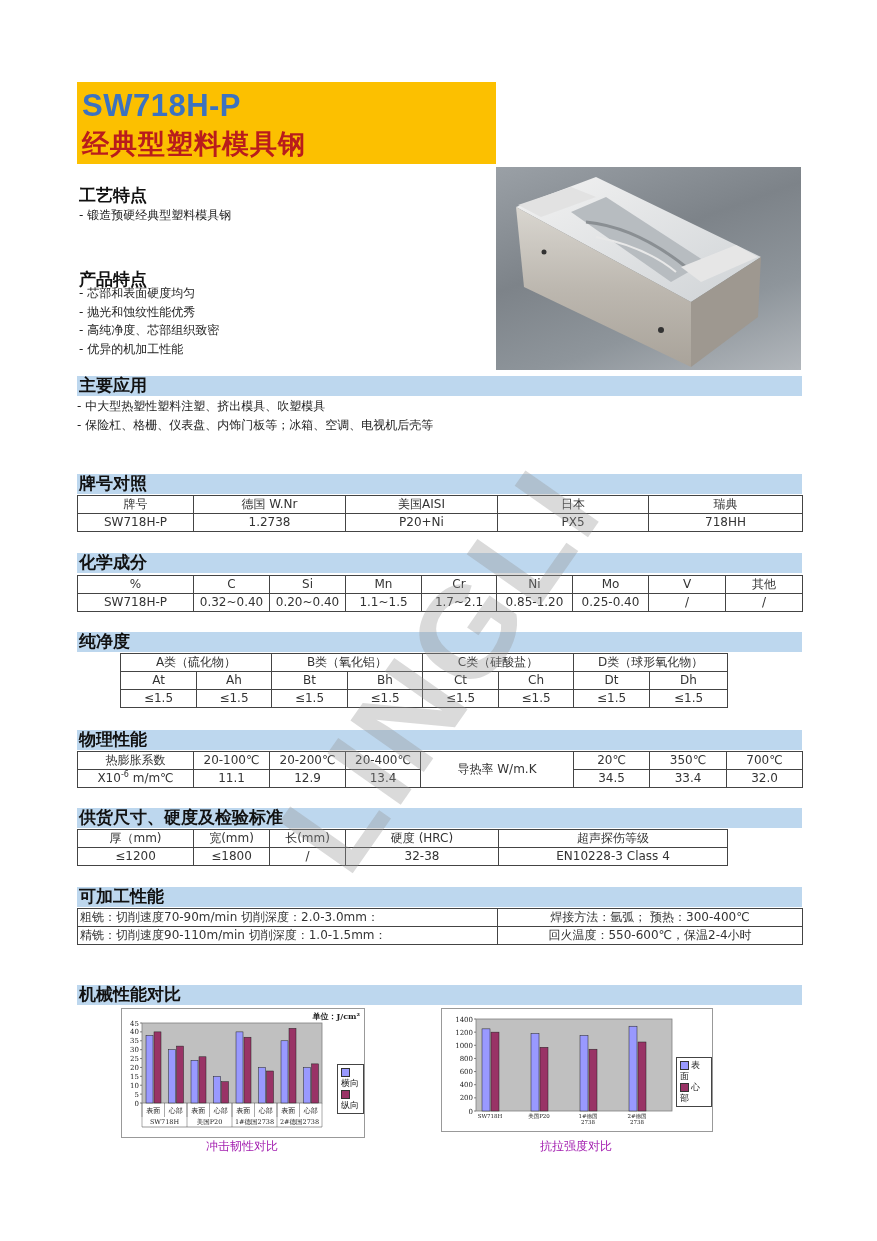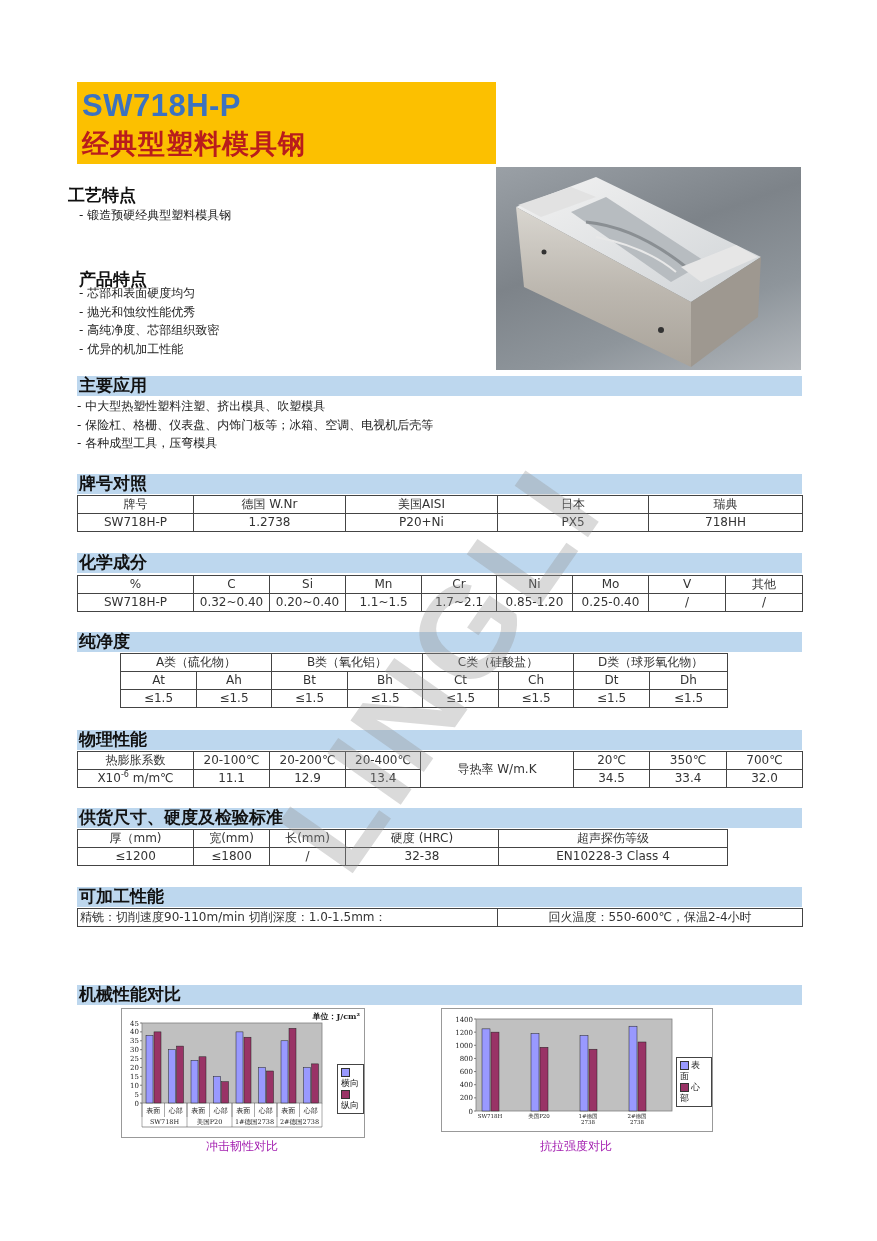--- a/index.html
+++ b/index.html
@@ -23,21 +23,21 @@
   .legend .sw{display:inline-block;width:7px;height:7px;border:1px solid #333;margin-right:2px;vertical-align:middle;}
 </style>
 </head>
 <body>
 
 <div class="abs titlebox">
   <div class="t1">SW718H-P</div>
   <div class="t2">经典型塑料模具钢</div>
 </div>
 
-<div class="abs h2plain" style="left:68px;top:184px;">工艺特点</div>
+<div class="abs h2plain" style="left:79px;top:184px;">工艺特点</div>
 <div class="abs bullet" style="left:79px;top:206px;">-  锻造预硬经典型塑料模具钢</div>
 
 <div class="abs h2plain" style="left:79px;top:268px;">产品特点</div>
 <div class="abs" style="left:79px;top:284px;">
   <div class="bullet">- 芯部和表面硬度均匀</div>
   <div class="bullet">- 抛光和蚀纹性能优秀</div>
   <div class="bullet">- 高纯净度、芯部组织致密</div>
   <div class="bullet">- 优异的机加工性能</div>
 </div>
 
@@ -66,21 +66,20 @@
     <circle cx="165" cy="163" r="3" fill="#333"></circle>
   </svg>
 </div>
 
 <div class="abs secbar" style="top:376px;">
   <span>主要应用</span>
 </div>
 <div class="abs" style="left:77px;top:397px;">
   <div class="bullet">- 中大型热塑性塑料注塑、挤出模具、吹塑模具</div>
   <div class="bullet">- 保险杠、格栅、仪表盘、内饰门板等；冰箱、空调、电视机后壳等</div>
-  <div class="bullet">- 各种成型工具，压弯模具</div>
 </div>
 
 <div class="abs secbar" style="top:474px;text-align:right;">
   <span>牌号对照</span>
 </div>
 <table class="grid" style="left:77px;top:495px;width:725px;">
   <colgroup>
       <col style="width:116px">
       <col style="width:152px">
       <col style="width:152px">
@@ -258,20 +257,24 @@
 
 <div class="abs secbar" style="top:887px;">
   <span>可加工性能</span>
 </div>
 <table class="grid" style="left:77px;top:908px;width:725px;">
   <colgroup>
       <col style="width:420px">
       <col style="width:305px">
     </colgroup>
   <tbody>
+  <tr>
+    <td class="left">粗铣：切削速度70-90m/min  切削深度：2.0-3.0mm：</td>
+    <td>焊接方法：氩弧；  预热：300-400℃</td>
+  </tr>
   <tr>
     <td class="left">精铣：切削速度90-110m/min  切削深度：1.0-1.5mm：</td>
     <td>回火温度：550-600℃，保温2-4小时</td>
   </tr>
 </tbody>
   </table>
 
 <div class="abs secbar" style="top:985px;">
   <span>机械性能对比</span>
 </div>

